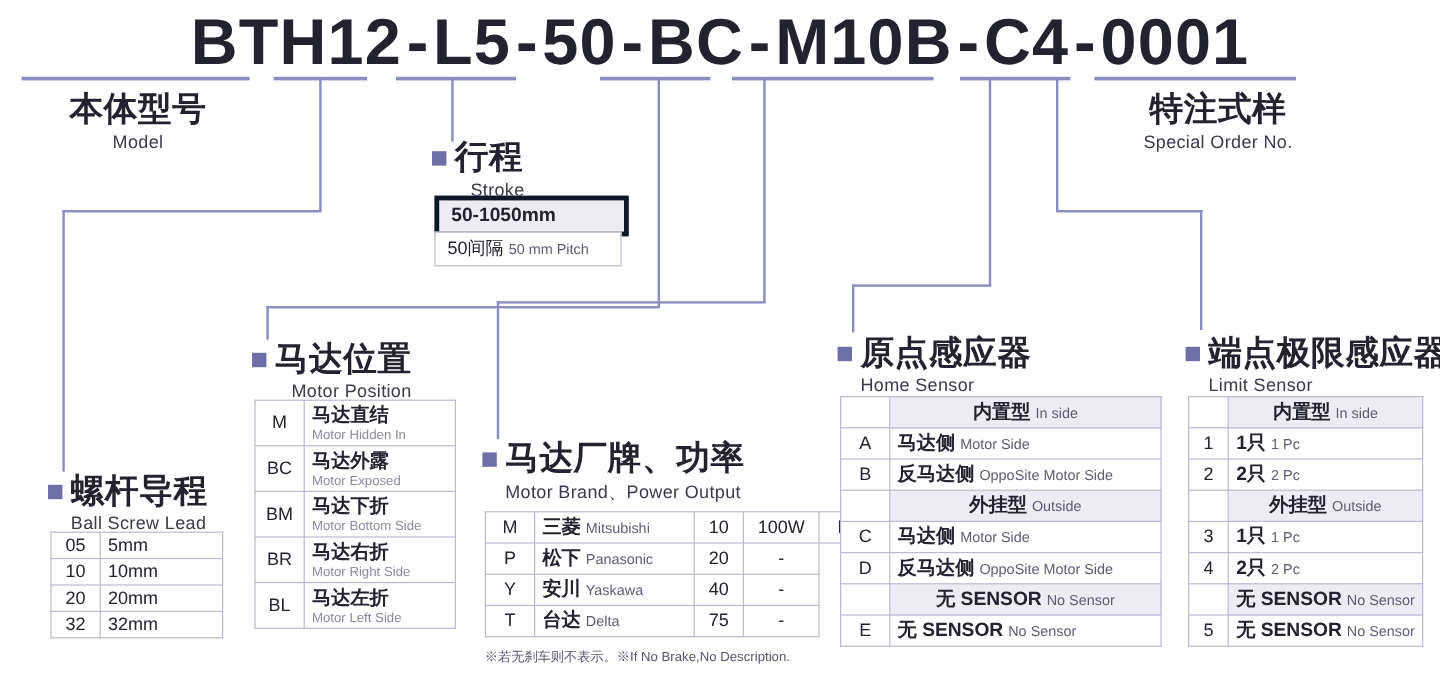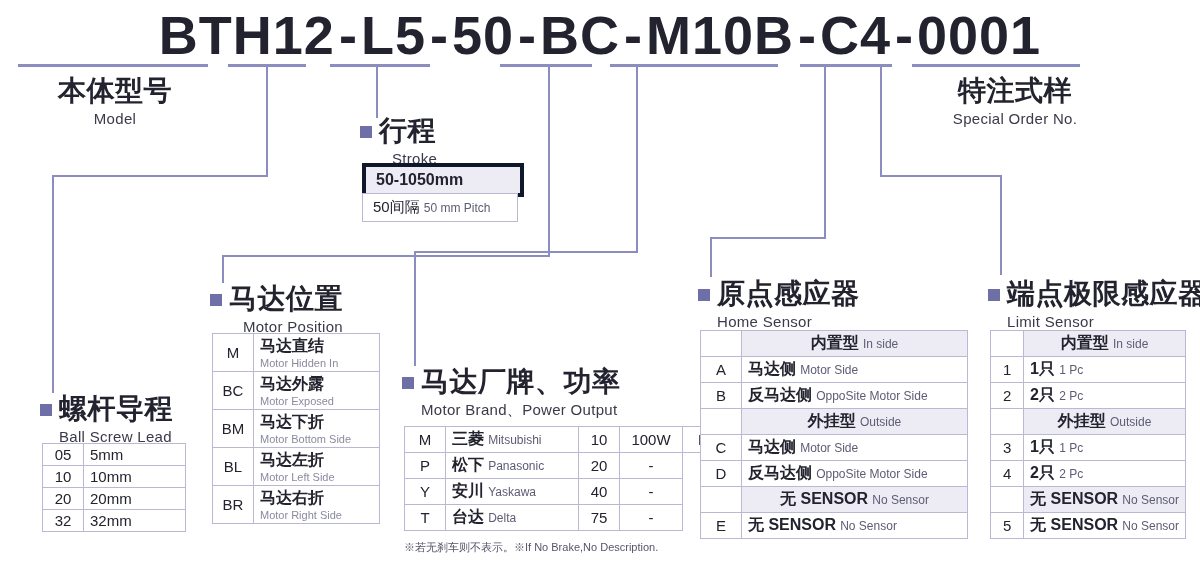--- a/index.html
+++ b/index.html
@@ -188,31 +188,31 @@
     </td>
   </tr>
   <tr>
     <td class="key">BM</td>
     <td>
       <div class="cn-b">马达下折</div>
       <div class="en-s">Motor Bottom Side</div>
     </td>
   </tr>
   <tr>
+    <td class="key">BR</td>
+    <td>
+      <div class="cn-b">马达右折</div>
+      <div class="en-s">Motor Right Side</div>
+    </td>
+  </tr>
+  <tr>
     <td class="key">BL</td>
     <td>
       <div class="cn-b">马达左折</div>
       <div class="en-s">Motor Left Side</div>
-    </td>
-  </tr>
-  <tr>
-    <td class="key">BR</td>
-    <td>
-      <div class="cn-b">马达右折</div>
-      <div class="en-s">Motor Right Side</div>
     </td>
   </tr>
 </tbody>
   </table>
 
 <div class="vline" style="left:636px; top:66px; height:186px;"></div>
 <div class="hline" style="left:414px; top:251px; width:224px;"></div>
 <div class="vline" style="left:414px; top:251px; height:115px;"></div>
 <div class="grp-title" style="left:402px; top:363px;">
   <div class="cn"><span class="sq"></span><span>马达厂牌、功率</span></div>

